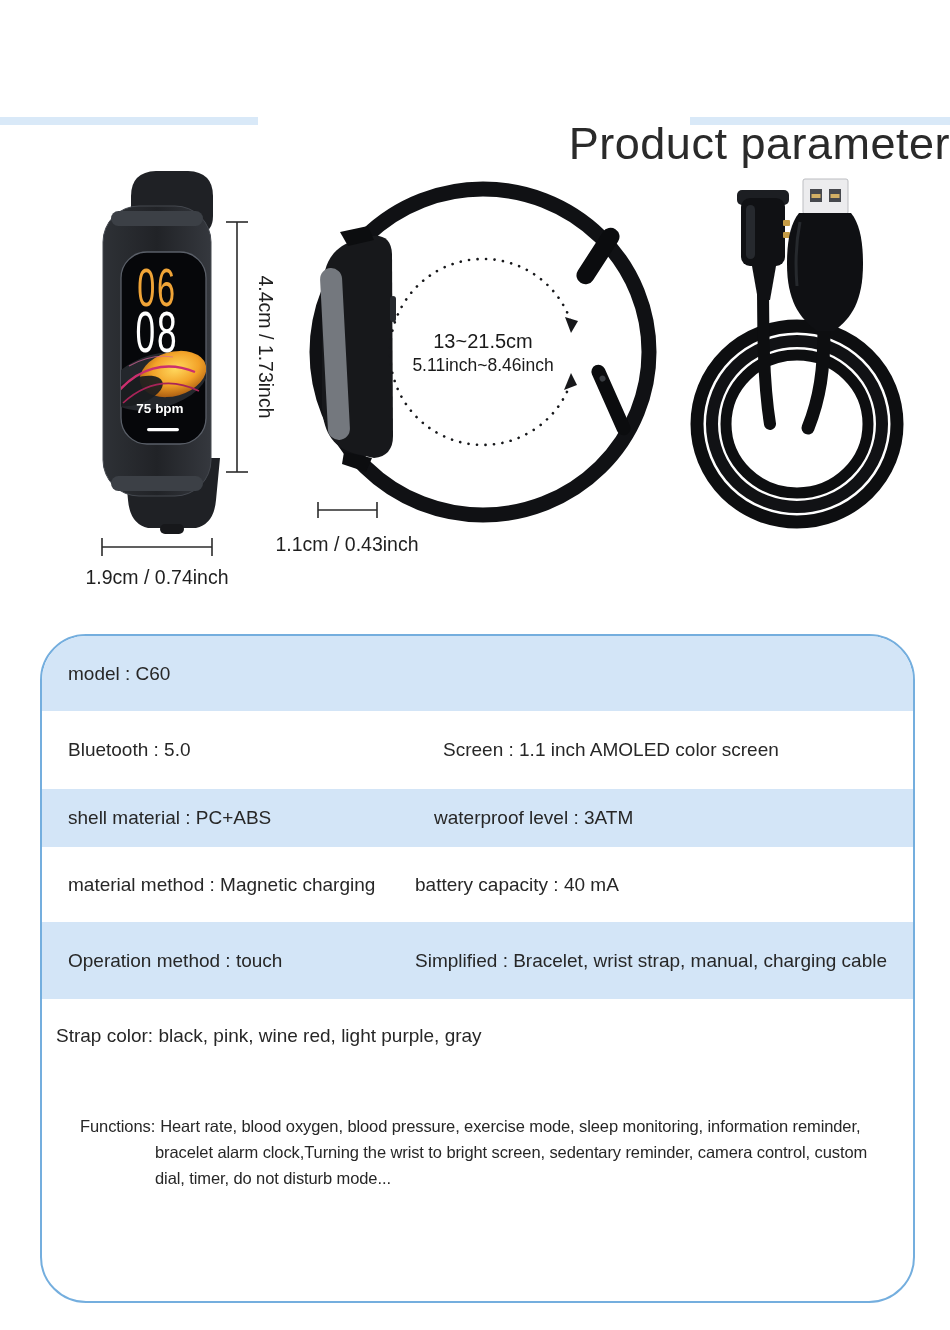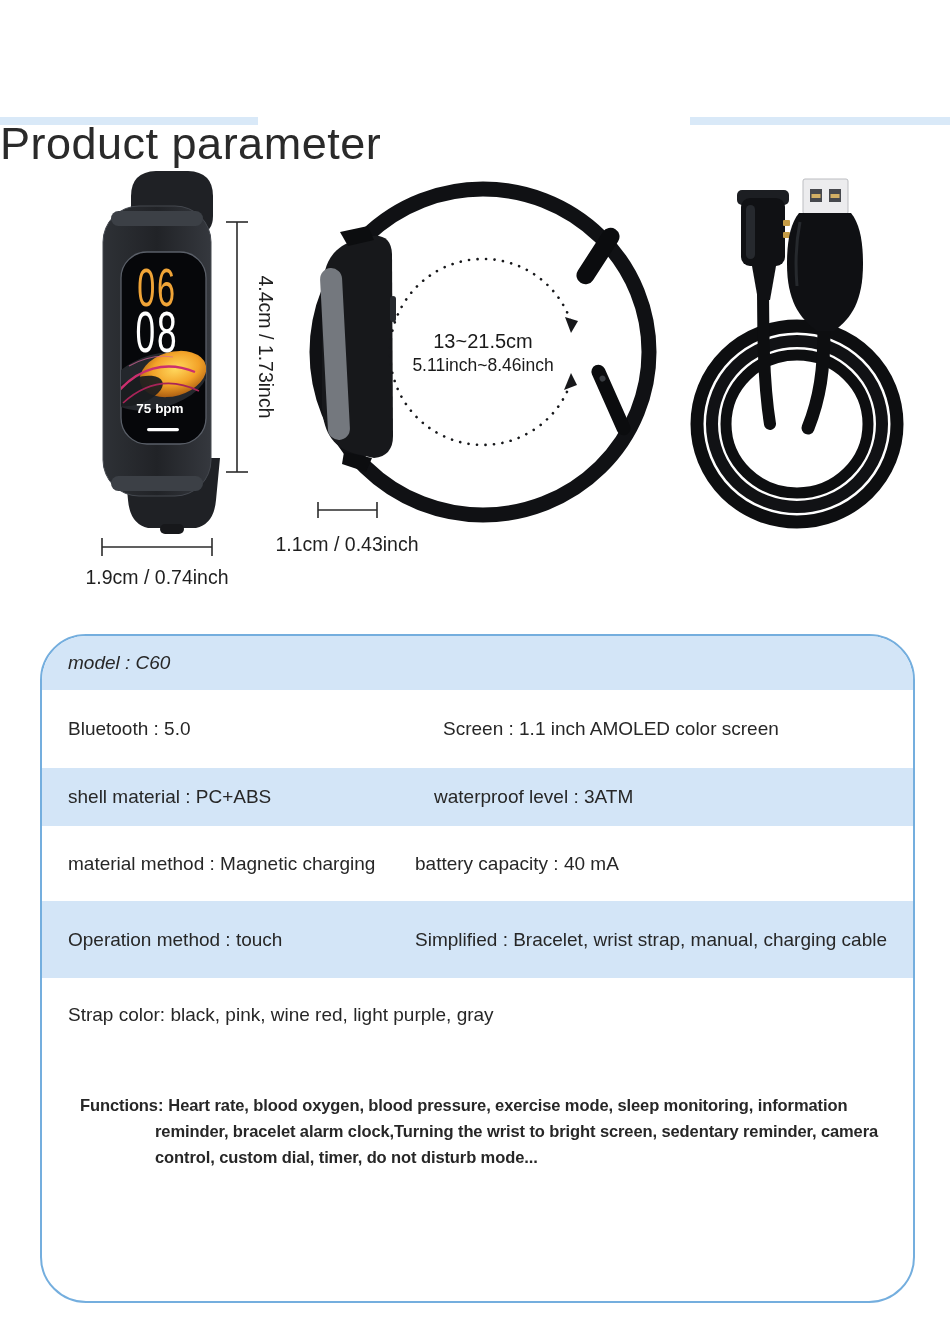--- a/index.html
+++ b/index.html
@@ -1,41 +1,41 @@
 <!DOCTYPE html>
 <html><head>
 <meta charset="utf-8">
 <style>
   html,body{margin:0;padding:0;background:#ffffff;}
   body{width:950px;height:1330px;position:relative;overflow:hidden;
        font-family:"Liberation Sans",sans-serif;color:#262626;}
   .page{position:absolute;inset:0;}
 
   
-  .page-title{position:absolute;top:88px;left:0;right:0;text-align:left;
+  .page-title{position:absolute;top:88px;left:0;right:0;text-align:right;
     font-size:45px;font-weight:500;letter-spacing:.5px;color:#2a2a2a;}
   .title-line{position:absolute;top:117px;height:8px;background:#d9e9f8;}
   .title-line.left{left:0;width:258px;}
   .title-line.right{left:690px;width:260px;}
 
   
   .figure-svg{position:absolute;left:0;top:150px;}
   .figure-svg text{font-family:"Liberation Sans",sans-serif;}
 
   
   .spec-table{position:absolute;left:40px;top:634px;width:875px;height:669px;
     box-sizing:border-box;border:2px solid #74aede;border-radius:46px;
     overflow:hidden;background:#ffffff;}
   .row{display:flex;align-items:center;font-size:19px;color:#272727;}
   .row.blue{background:#d3e5f7;}
-  .r1{height:54px;font-style:italic;} .r2{height:78px;gap:28px;} .r3{height:58px;gap:19px;} .r4{height:75px;}
-  .r5{height:77px;} .r6{height:73px;} .r7{height:75px;} .r8{height:160px;font-weight:bold;}
+  .r1{height:75px;} .r2{height:78px;gap:28px;} .r3{height:58px;gap:19px;} .r4{height:75px;}
+  .r5{height:77px;} .r6{height:73px;} .r7{height:75px;} .r8{height:160px;}
   .cell-left{width:347px;padding-left:26px;white-space:nowrap;flex:none;}
   .cell-right{flex:1;white-space:nowrap;}
-  .cell-full{padding-left:26px;white-space:nowrap;}
+  .cell-full{padding-left:14px;white-space:nowrap;}
   .functions-inner{padding-left:113px;padding-right:24px;text-indent:-75px;
     font-size:16.5px;line-height:26px;letter-spacing:-.1px;white-space:normal;}
   .fn-label{margin-right:5px;}
 </style>
 </head>
 <body>
 
 <div class="page">
 
   <div class="title-line left"></div>

